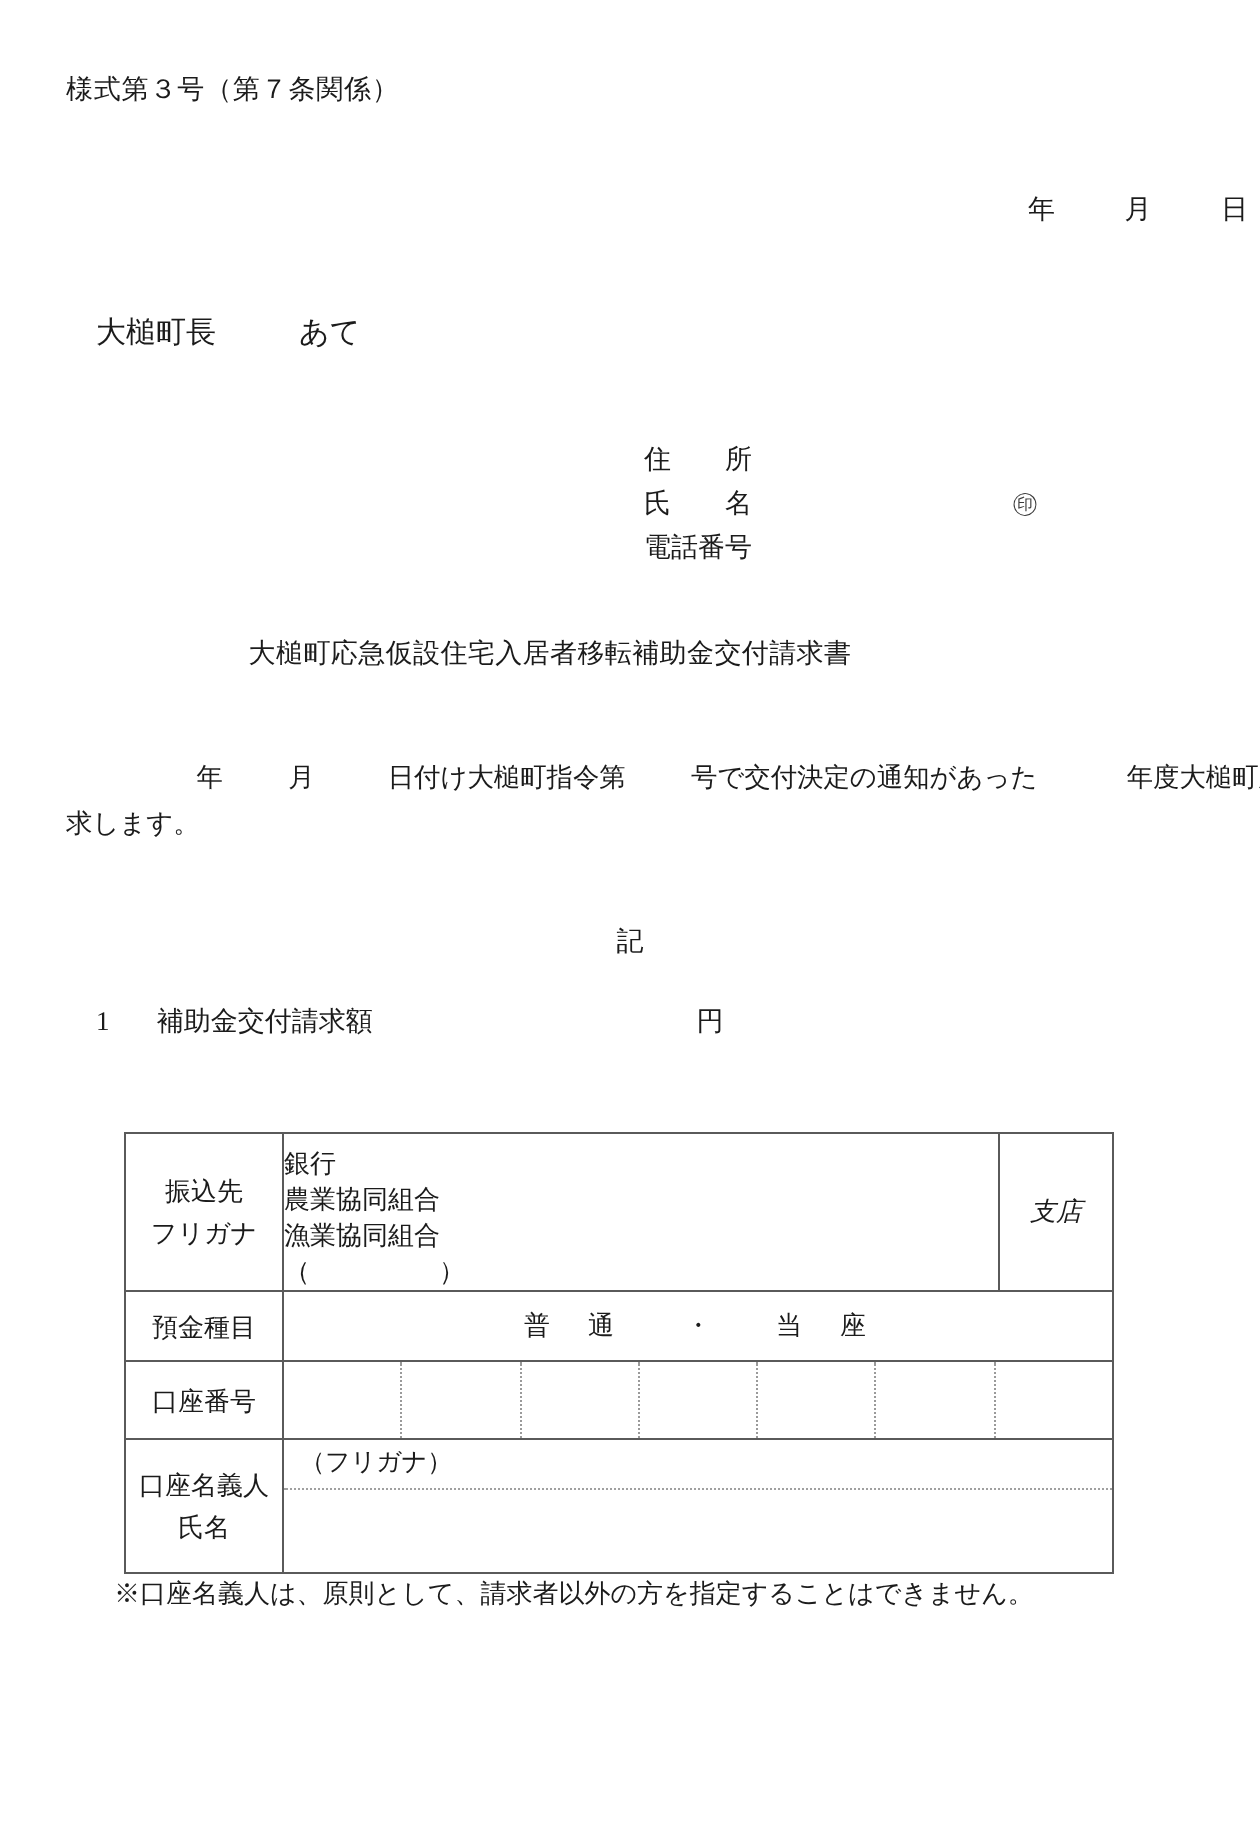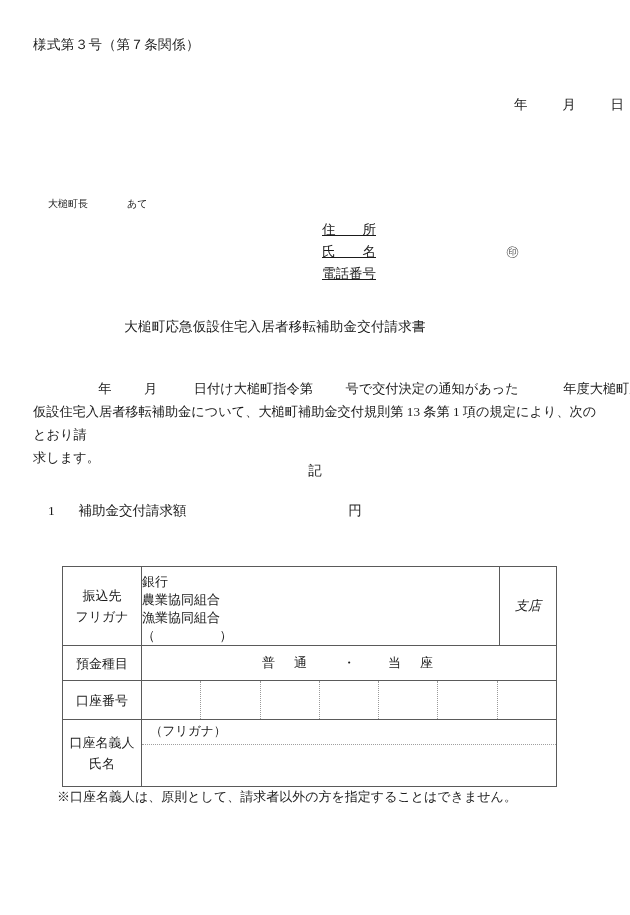--- a/index.html
+++ b/index.html
@@ -37,35 +37,34 @@
     text-align: right;
     font-size: 13.5px;
     white-space: nowrap;
     margin-left: 24px;
   }
   .date-line .sp { display: inline-block; width: 28px; }
 
   .addressee {
     left: 48px;
     top: 157px;
-    font-size: 10px;
-    white-space: nowrap;
-    margin-top: 40px;
+    font-size: 15px;
+    white-space: nowrap;
   }
   .addressee .gap { display: inline-block; width: 34px; }
 
   
   .applicant {
     left: 322px;
     top: 219px;
     font-size: 13.5px;
     line-height: 22px;
     white-space: nowrap;
   }
-  .applicant .row { position: relative; height: 22px; text-decoration: underline; }
+  .applicant .row { position: relative; height: 22px; }
   .applicant .lbl { letter-spacing: 0px; }
   .seal {
     position: absolute;
     left: 184px;
     top: 0px;
     font-size: 13px;
     color: #3a3a3a;
   }
 
   
@@ -250,21 +249,20 @@
       <span>年</span>
       <span class="b1"></span>
       <span>月</span>
       <span class="b2"></span>
       <span>日付け大槌町指令第</span>
       <span class="b3"></span>
       <span>号で交付決定の通知があった</span>
       <span class="b4"></span>
       <span>年度大槌町応急</span>
     </div>
-    <div>仮設住宅入居者移転補助金について、大槌町補助金交付規則第 13 条第 1 項の規定により、次のとおり請</div>
     <div>求します。</div>
   </div>
 
   <div class="abs ki">記</div>
 
   <div class="abs item1">
     <span class="num">1</span>
     <span>補助金交付請求額</span>
     <span class="yen">円</span>
   </div>

